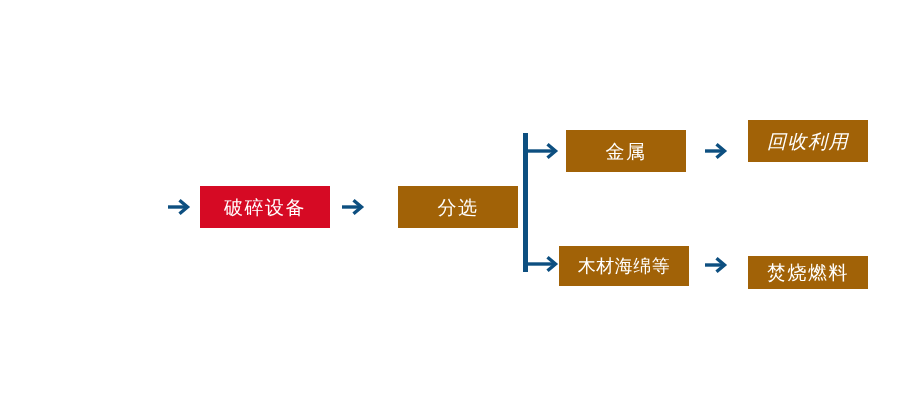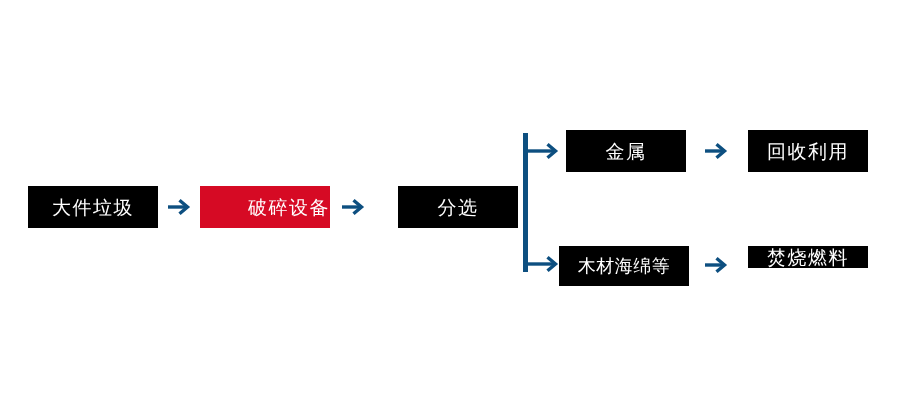--- a/index.html
+++ b/index.html
@@ -23,22 +23,22 @@
     display: flex;
     align-items: center;
     justify-content: center;
     color: #ffffff;
     font-size: 19px;
     letter-spacing: 1.5px;
     line-height: 1;
     white-space: nowrap;
     user-select: none;
   }
-  .node-blue { background: #000000; text-align: center; }
-  .node-red  { background: #d60a24; justify-content: flex-end; }
+  .node-blue { background: #a16207; text-align: center; }
+  .node-red  { background: #d60a24; }
 
   .node-tight {
     letter-spacing: 0.5px;
     font-size: 18px;
   }
 
   .arrow {
     position: absolute;
     display: flex;
     align-items: center;
@@ -57,23 +57,20 @@
   .branch-arrow {
     position: absolute;
   }
   .branch-arrow svg { display: block; }
 </style>
 </head>
 <body>
 
 <div id="flow-canvas">
 
-  <div class="node node-blue" style="left:28px; top:186px; width:130px; height:42px;">
-    <span>大件垃圾</span>
-  </div>
 
   <div class="arrow" style="left:166px; top:194px; width:26px; height:26px;">
     <svg width="26" height="26" viewBox="0 0 26 26" aria-hidden="true">
       <path d="M2 13 H20" stroke="#0d4f80" stroke-width="3.4" fill="none" stroke-linecap="butt"></path>
       <path d="M13.5 6.2 L21.5 13 L13.5 19.8" stroke="#0d4f80" stroke-width="3.4" fill="none" stroke-linejoin="miter" stroke-linecap="butt"></path>
     </svg>
   </div>
 
   <div class="node node-red" style="left:200px; top:186px; width:130px; height:42px;">
     <span>破碎设备</span>
@@ -103,21 +100,21 @@
     <span>金属</span>
   </div>
 
   <div class="arrow" style="left:703px; top:138px; width:26px; height:26px;">
     <svg width="26" height="26" viewBox="0 0 26 26" aria-hidden="true">
       <path d="M2 13 H20" stroke="#0d4f80" stroke-width="3.4" fill="none" stroke-linecap="butt"></path>
       <path d="M13.5 6.2 L21.5 13 L13.5 19.8" stroke="#0d4f80" stroke-width="3.4" fill="none" stroke-linejoin="miter" stroke-linecap="butt"></path>
     </svg>
   </div>
 
-  <div class="node node-blue" style="left:748px; top:130px; width:120px; height:42px;">
+  <div class="node node-blue" style="left:748px; top:120px; width:120px; height:42px;font-style:italic;">
     <span>回收利用</span>
   </div>
 
   <div class="branch-arrow" style="left:526px; top:251px; width:36px; height:26px;">
     <svg width="36" height="26" viewBox="0 0 36 26" aria-hidden="true">
       <path d="M0 13 H28" stroke="#0d4f80" stroke-width="3.4" fill="none" stroke-linecap="butt"></path>
       <path d="M21.5 6.2 L29.5 13 L21.5 19.8" stroke="#0d4f80" stroke-width="3.4" fill="none" stroke-linejoin="miter" stroke-linecap="butt"></path>
     </svg>
   </div>
 
@@ -125,17 +122,17 @@
     <span>木材海绵等</span>
   </div>
 
   <div class="arrow" style="left:703px; top:252px; width:26px; height:26px;">
     <svg width="26" height="26" viewBox="0 0 26 26" aria-hidden="true">
       <path d="M2 13 H20" stroke="#0d4f80" stroke-width="3.4" fill="none" stroke-linecap="butt"></path>
       <path d="M13.5 6.2 L21.5 13 L13.5 19.8" stroke="#0d4f80" stroke-width="3.4" fill="none" stroke-linejoin="miter" stroke-linecap="butt"></path>
     </svg>
   </div>
 
-  <div class="node node-blue" style="left:748px; top:246px; width:120px; height:22px;">
+  <div class="node node-blue" style="left:748px; top:256px; width:120px; height:33px;">
     <span>焚烧燃料</span>
   </div>
 
 </div>
 
 </body></html>

